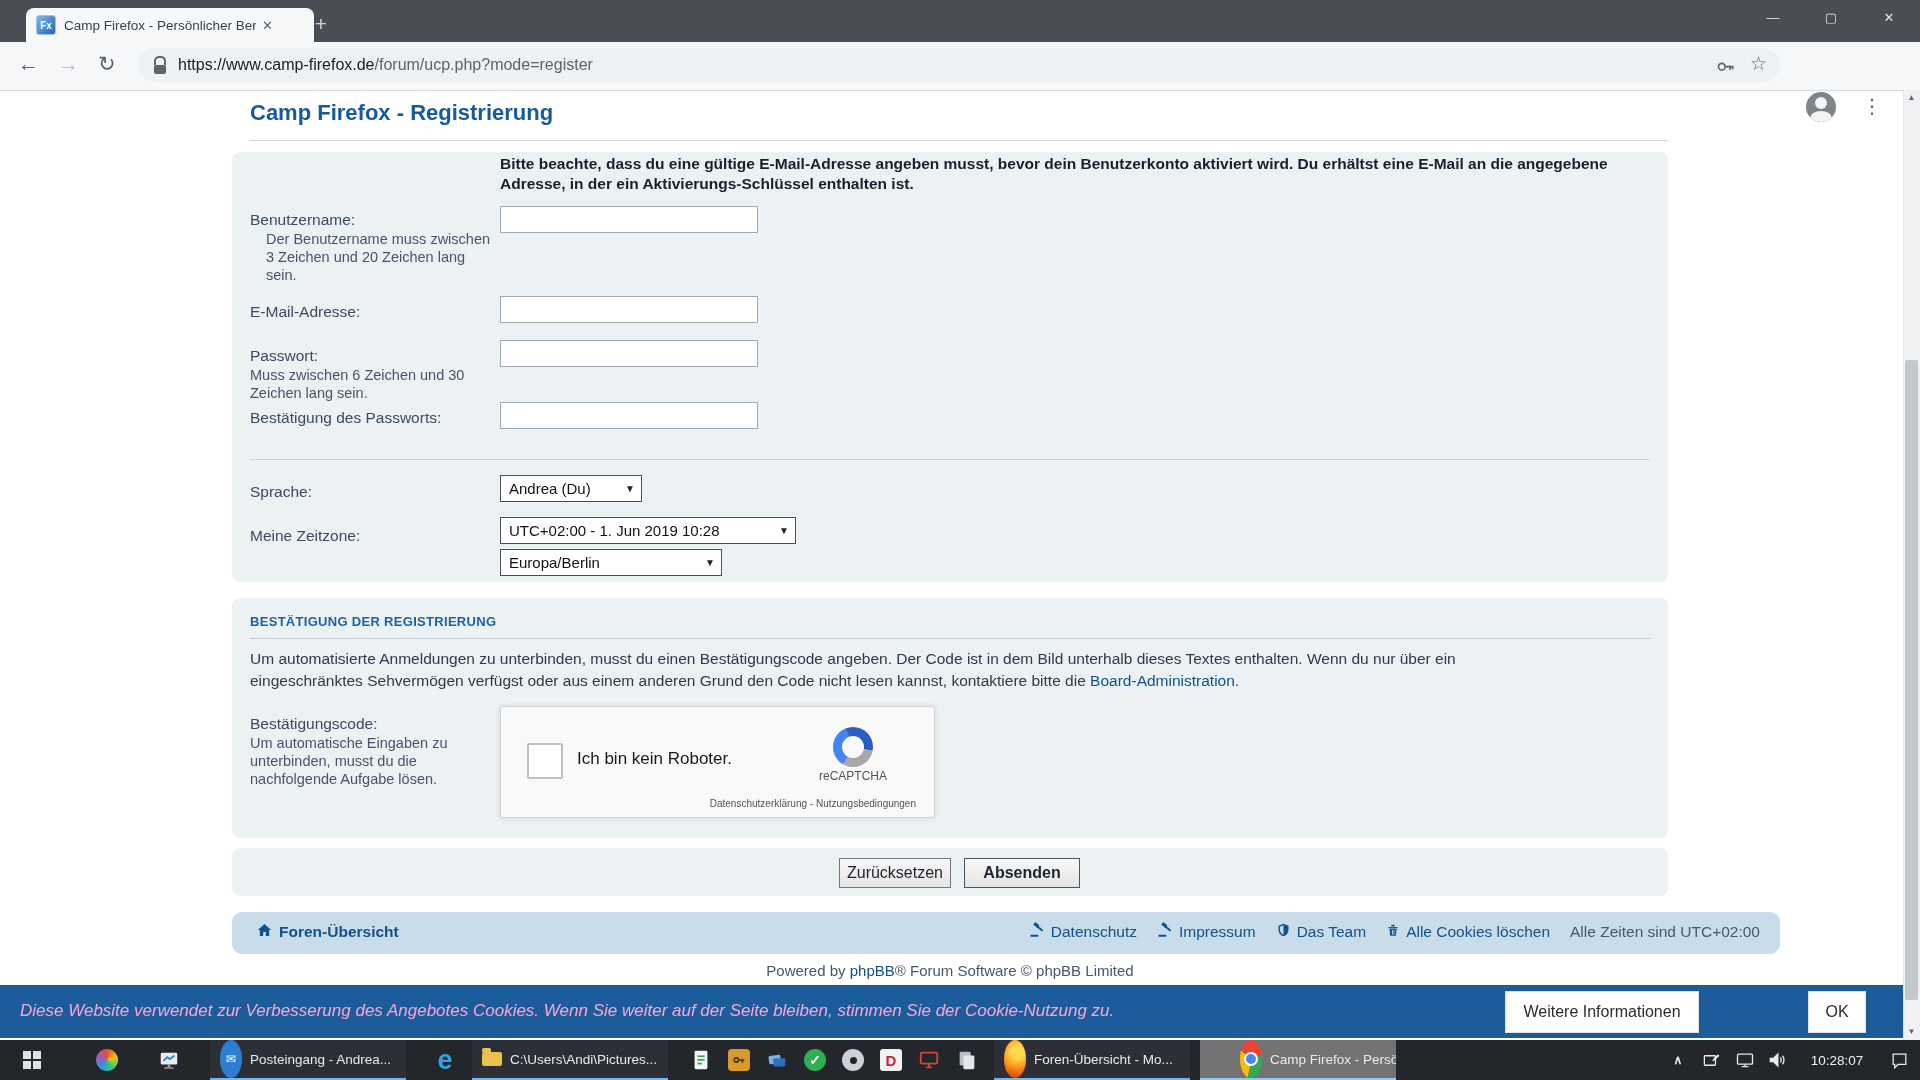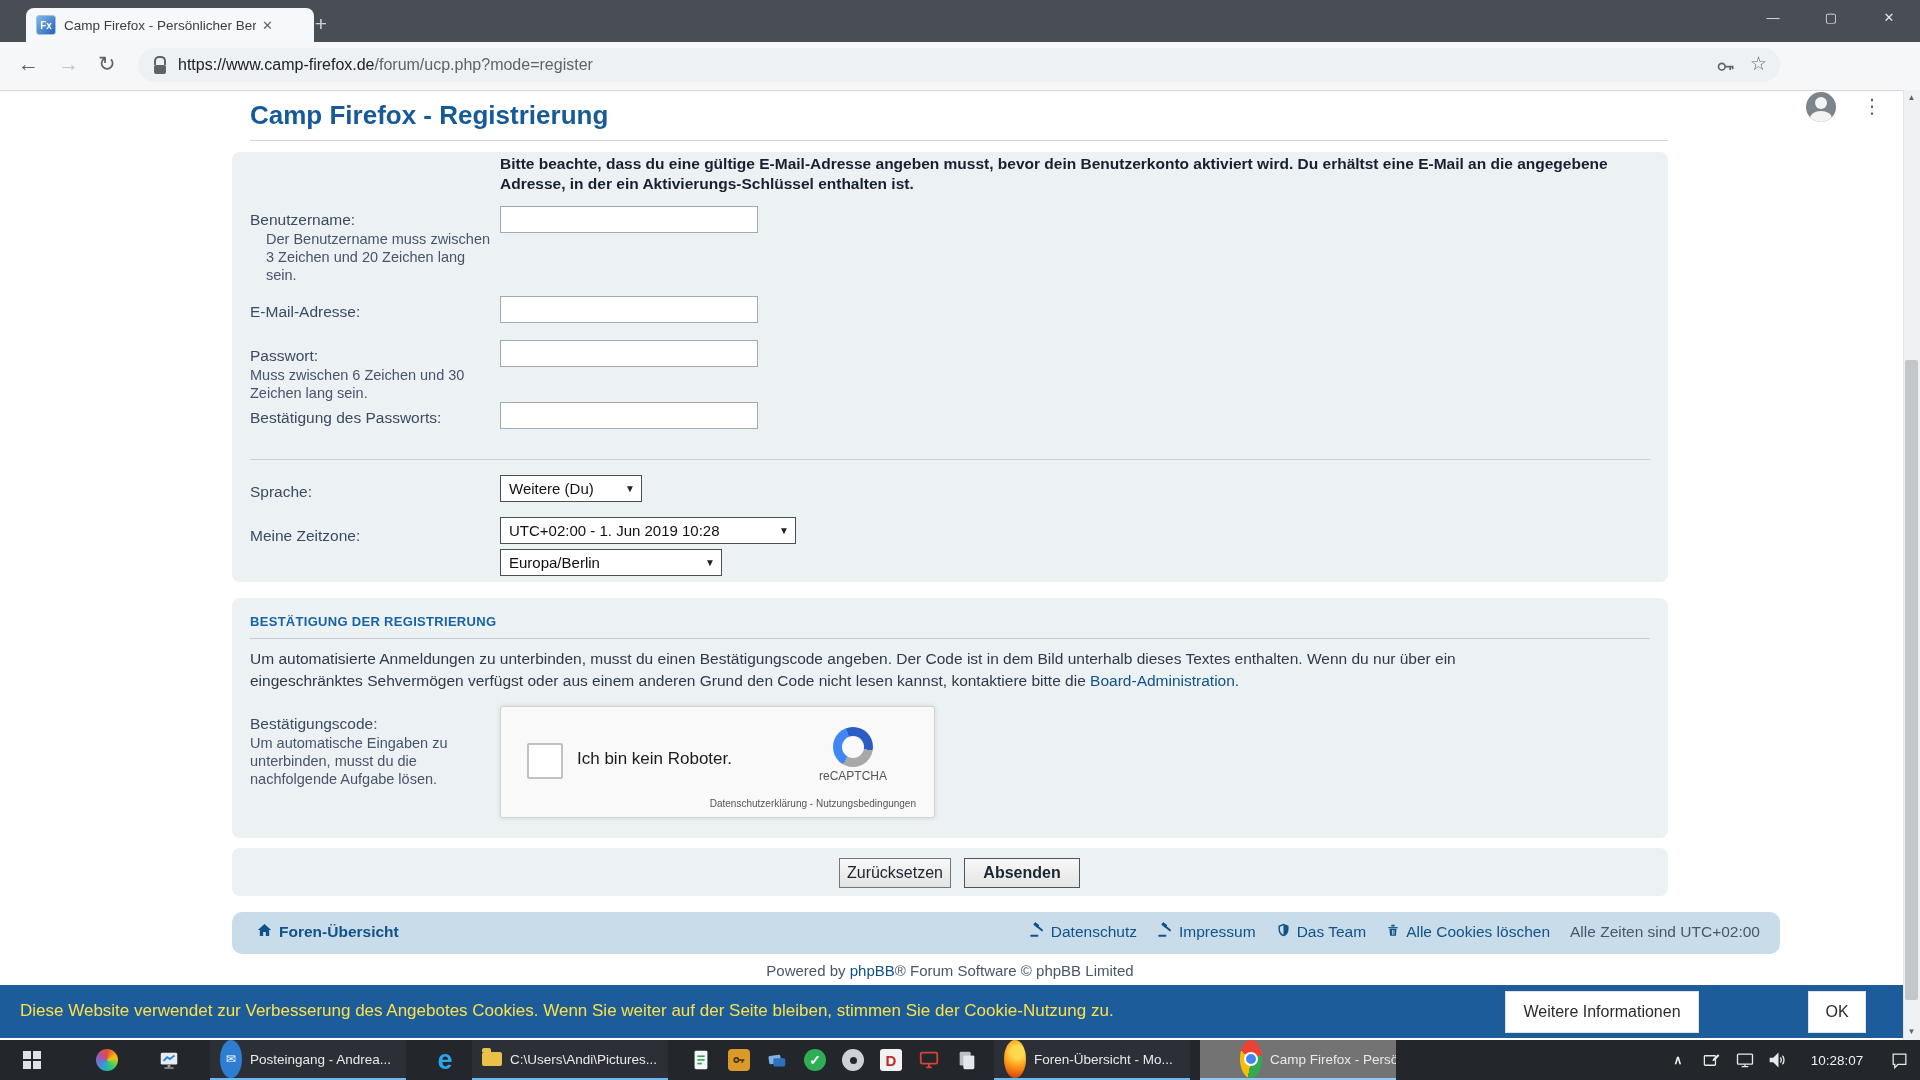--- a/index.html
+++ b/index.html
@@ -32,21 +32,21 @@
   .avatar{left:1806px;top:50px;width:30px;height:30px;border-radius:50%;background:#7d848b;overflow:hidden;}
   .avatar .head{position:absolute;left:9px;top:5px;width:12px;height:12px;border-radius:50%;background:#f1f3f4;}
   .avatar .body{position:absolute;left:4px;top:19px;width:22px;height:14px;border-radius:50%;background:#f1f3f4;}
 
   
   .sb-track{left:1903px;top:90px;width:17px;height:950px;background:#f0f1f2;border-left:1px solid #e2e4e6;}
   .sb-arrow{left:1903px;width:17px;height:16px;color:#606468;font-size:8px;text-align:center;line-height:16px;}
   .sb-thumb{left:1905px;top:360px;width:13px;height:640px;background:#c4c7ca;border-radius:2px;}
 
   
-  .pagetitle{font-size:26px;font-weight:600;color:#175a99;}
+  .pagetitle{font-size:22px;font-weight:600;color:#175a99;}
   .hr{border-top:1px solid #cfd4d9;height:0;}
   .panel{background:#ecf1f4;border-radius:8px;}
   .flabel{font-size:15.5px;font-weight:normal;color:#3b4a63;line-height:19px;}
   .fnote{font-size:14.5px;color:#47546b;line-height:18px;}
   .tinput{box-sizing:border-box;width:258px;height:27px;border:1px solid #9faab4;background:#fff;
           padding:0 6px;font-size:15px;font-family:"Liberation Sans",sans-serif;}
   .sel{box-sizing:border-box;height:27px;border:1px solid #4b4f54;background:#fff;
        font-size:15px;color:#111;display:flex;align-items:center;padding:0 24px 0 8px;position:absolute;}
   .sel .arr{position:absolute;right:6px;font-size:10px;color:#222;}
   .introtext{font-size:15.5px;font-weight:bold;color:#16202e;line-height:20px;}
@@ -67,21 +67,21 @@
             border:2px solid #c1c1c1;border-radius:2px;}
   .rc-label{position:absolute;left:76px;top:42px;font-size:17px;color:#1b1b1b;}
   .rc-logo{position:absolute;left:332px;top:20px;width:40px;height:40px;border-radius:50%;
            background:conic-gradient(from 210deg,#4285f4 0 130deg,#2a5cc4 130deg 250deg,#a8a8a8 250deg 360deg);}
   .rc-logo .hole{position:absolute;left:9px;top:9px;width:22px;height:22px;border-radius:50%;background:#f9f9f9;}
   .rc-brand{position:absolute;left:312px;top:62px;width:80px;text-align:center;font-size:12px;color:#555;}
   .rc-legal{position:absolute;right:18px;bottom:8px;font-size:10px;color:#555;}
 
   
   .banner{left:0;top:985px;width:1903px;height:53px;background:#1d5c9b;}
-  .bannertext{position:absolute;left:20px;top:16px;font-size:17px;color:#fde047;}
+  .bannertext{position:absolute;left:20px;top:16px;font-size:17px;color:#f9a8d4;font-style:italic;}
   .bannerbtn{position:absolute;top:6px;height:40px;background:#ffffff;color:#2b2b2b;font-size:16px;
              display:flex;align-items:center;justify-content:center;border:1px solid #e0e0e0;}
 
   
   .taskbar{left:0;top:1040px;width:1920px;height:40px;background:#23262b;}
   .tbitem{position:absolute;top:0;height:40px;display:flex;align-items:center;justify-content:center;}
   .tbtask{background:#2c3036;border-bottom:2px solid #6cb8f0;box-sizing:border-box;
           justify-content:flex-start;padding-left:10px;gap:8px;}
   .tbtask.active{background:#737373;border-bottom-color:#8ec9f5;padding-left:40px;}
   .tblabel{font-size:13.5px;color:#e8eaec;white-space:nowrap;overflow:hidden;}
@@ -160,21 +160,21 @@
     <div class="abs fnote" style="left:18px;top:214px;width:232px;">Muss zwischen 6 Zeichen und 30 Zeichen lang sein.</div>
     <input class="abs tinput" style="left: 268px; top: 188px;" type="password" value="">
 
     <div class="abs flabel" style="left:18px;top:256px;width:200px;">Bestätigung des Passworts:</div>
     <input class="abs tinput" style="left: 268px; top: 250px;" type="password" value="">
 
     <div class="abs hr" style="left:18px;top:307px;width:1400px;border-top-color:#c9d1d9;"></div>
 
     <div class="abs flabel" style="left:18px;top:330px;">Sprache:</div>
     <div class="sel" style="left:268px;top:323px;width:142px;">
-      <span>Weitere (Du)</span>
+      <span>Andrea (Du)</span>
       <span class="arr">▼</span>
     </div>
 
     <div class="abs flabel" style="left:18px;top:374px;">Meine Zeitzone:</div>
     <div class="sel" style="left:268px;top:365px;width:296px;">
       <span>UTC+02:00 - 1. Jun 2019 10:28</span>
       <span class="arr">▼</span>
     </div>
     <div class="sel" style="left:268px;top:397px;width:222px;">
       <span>Europa/Berlin</span>

